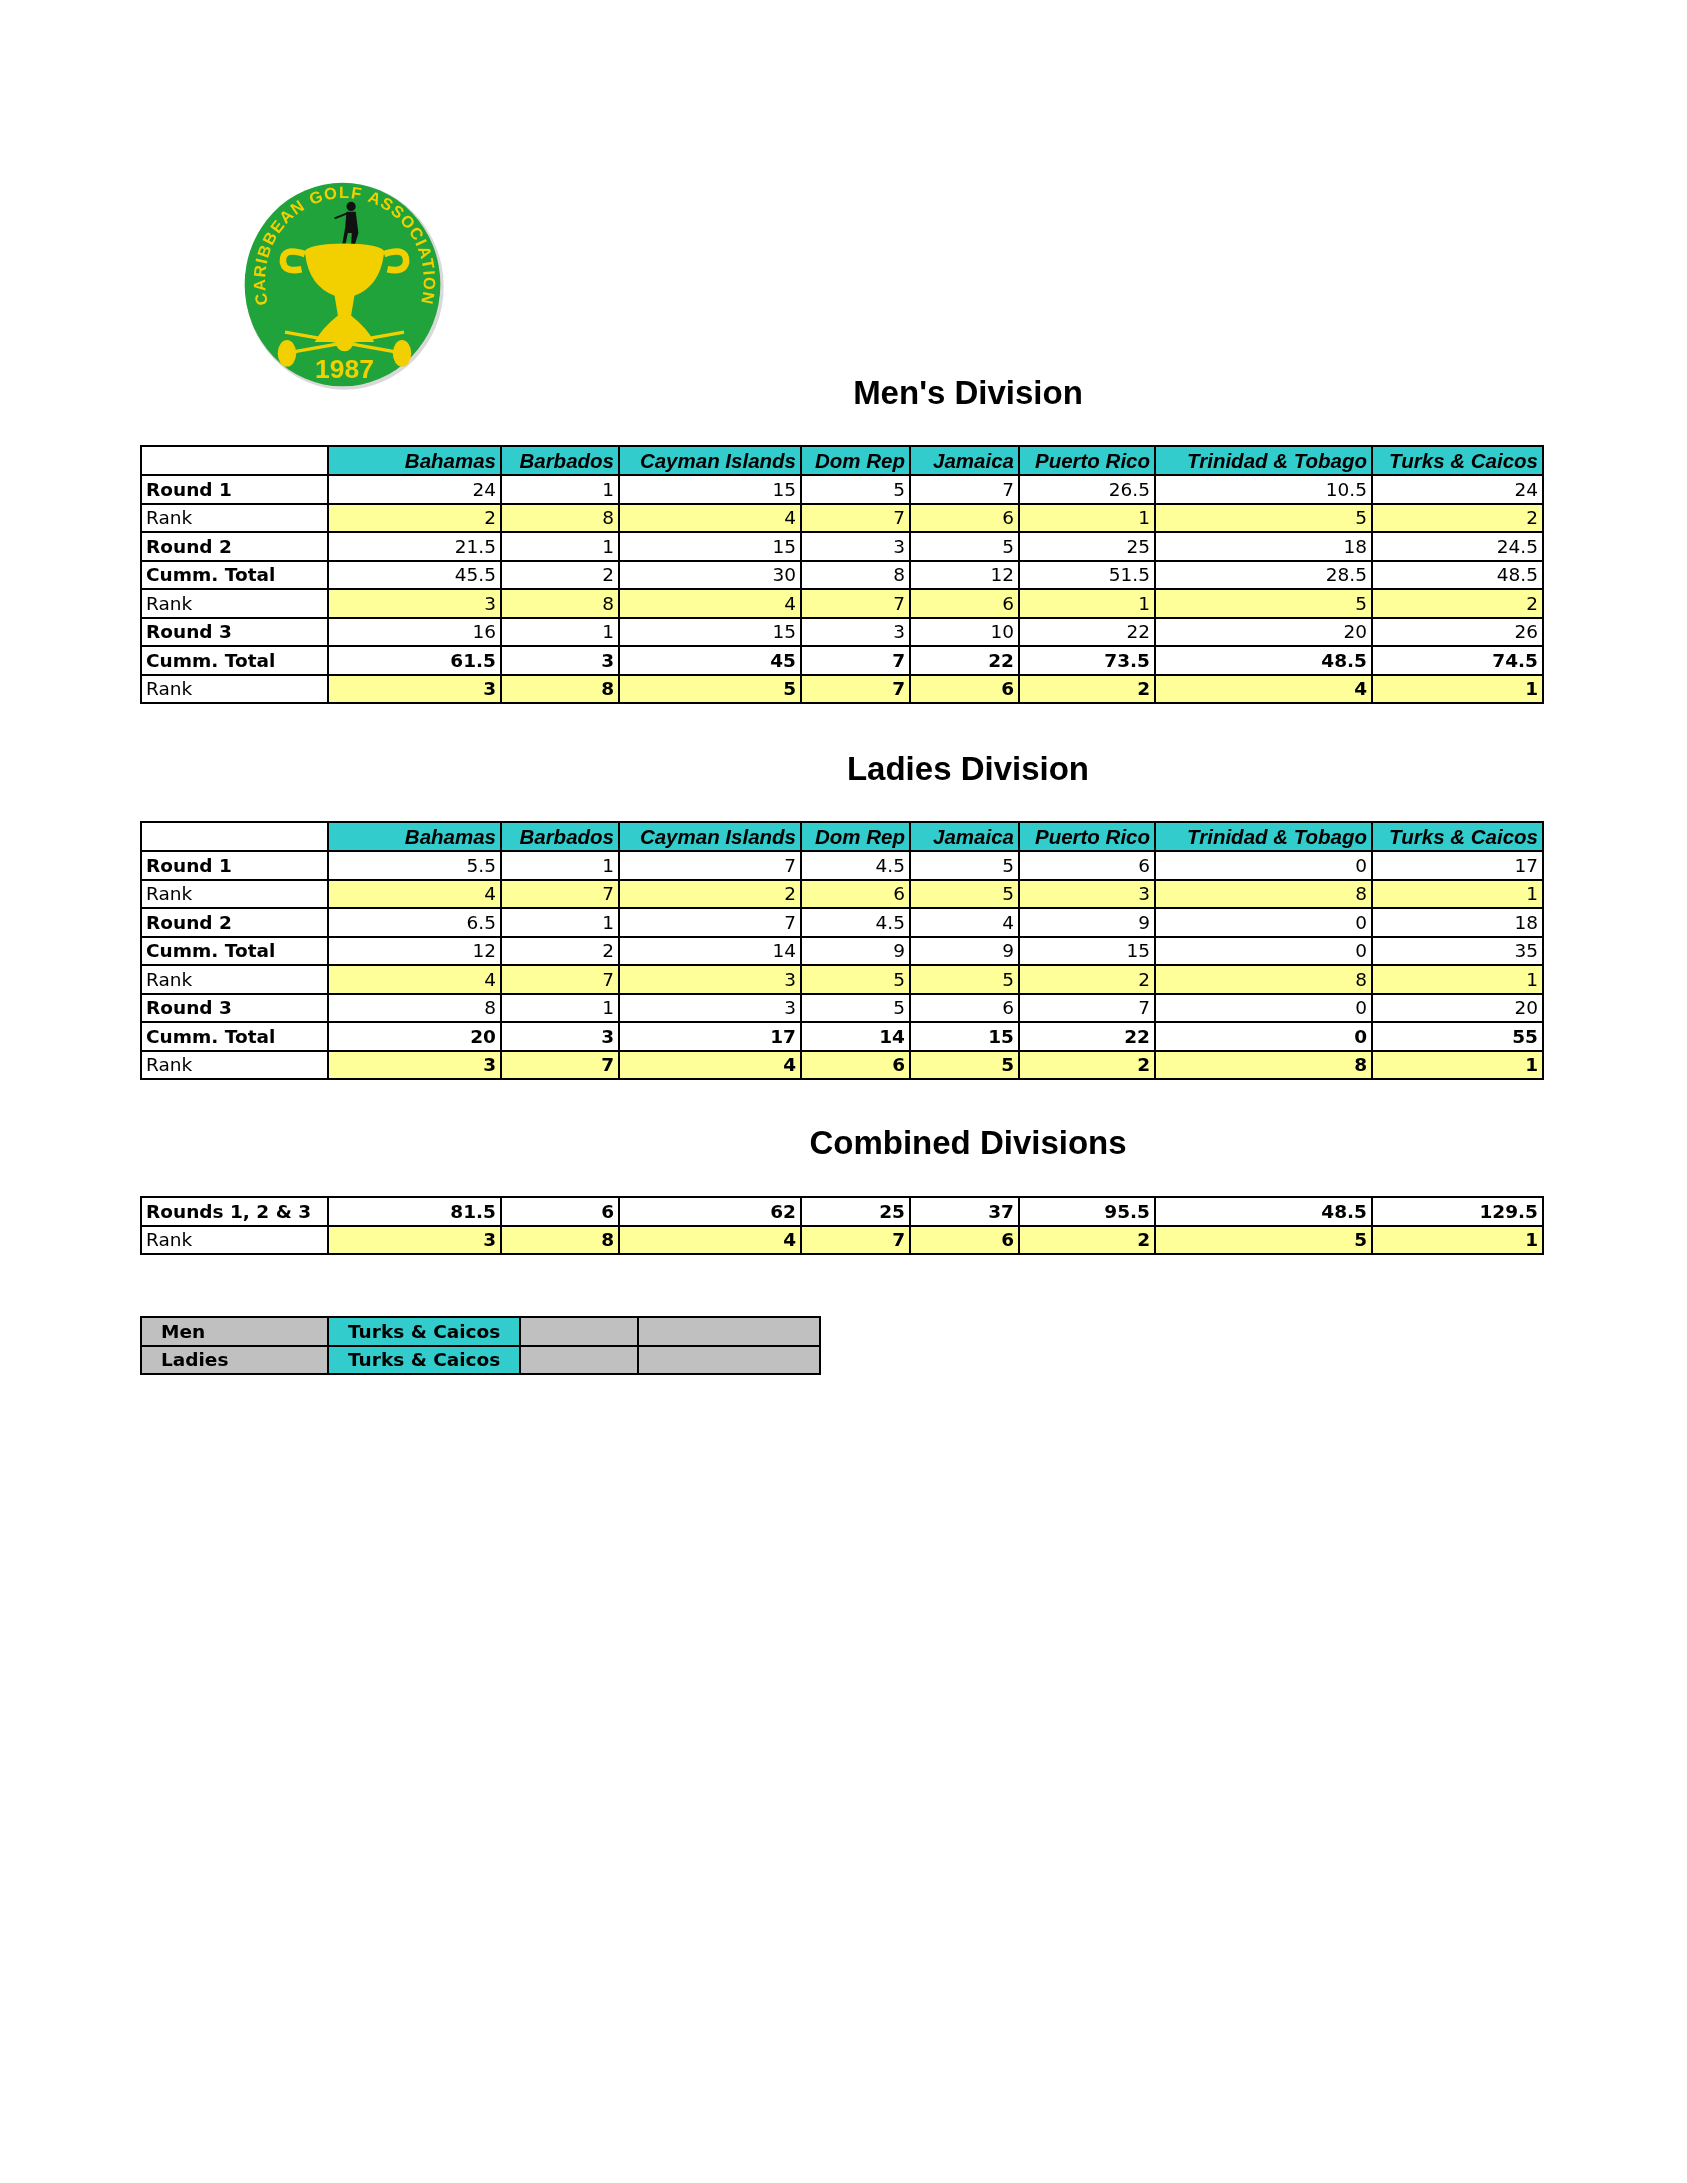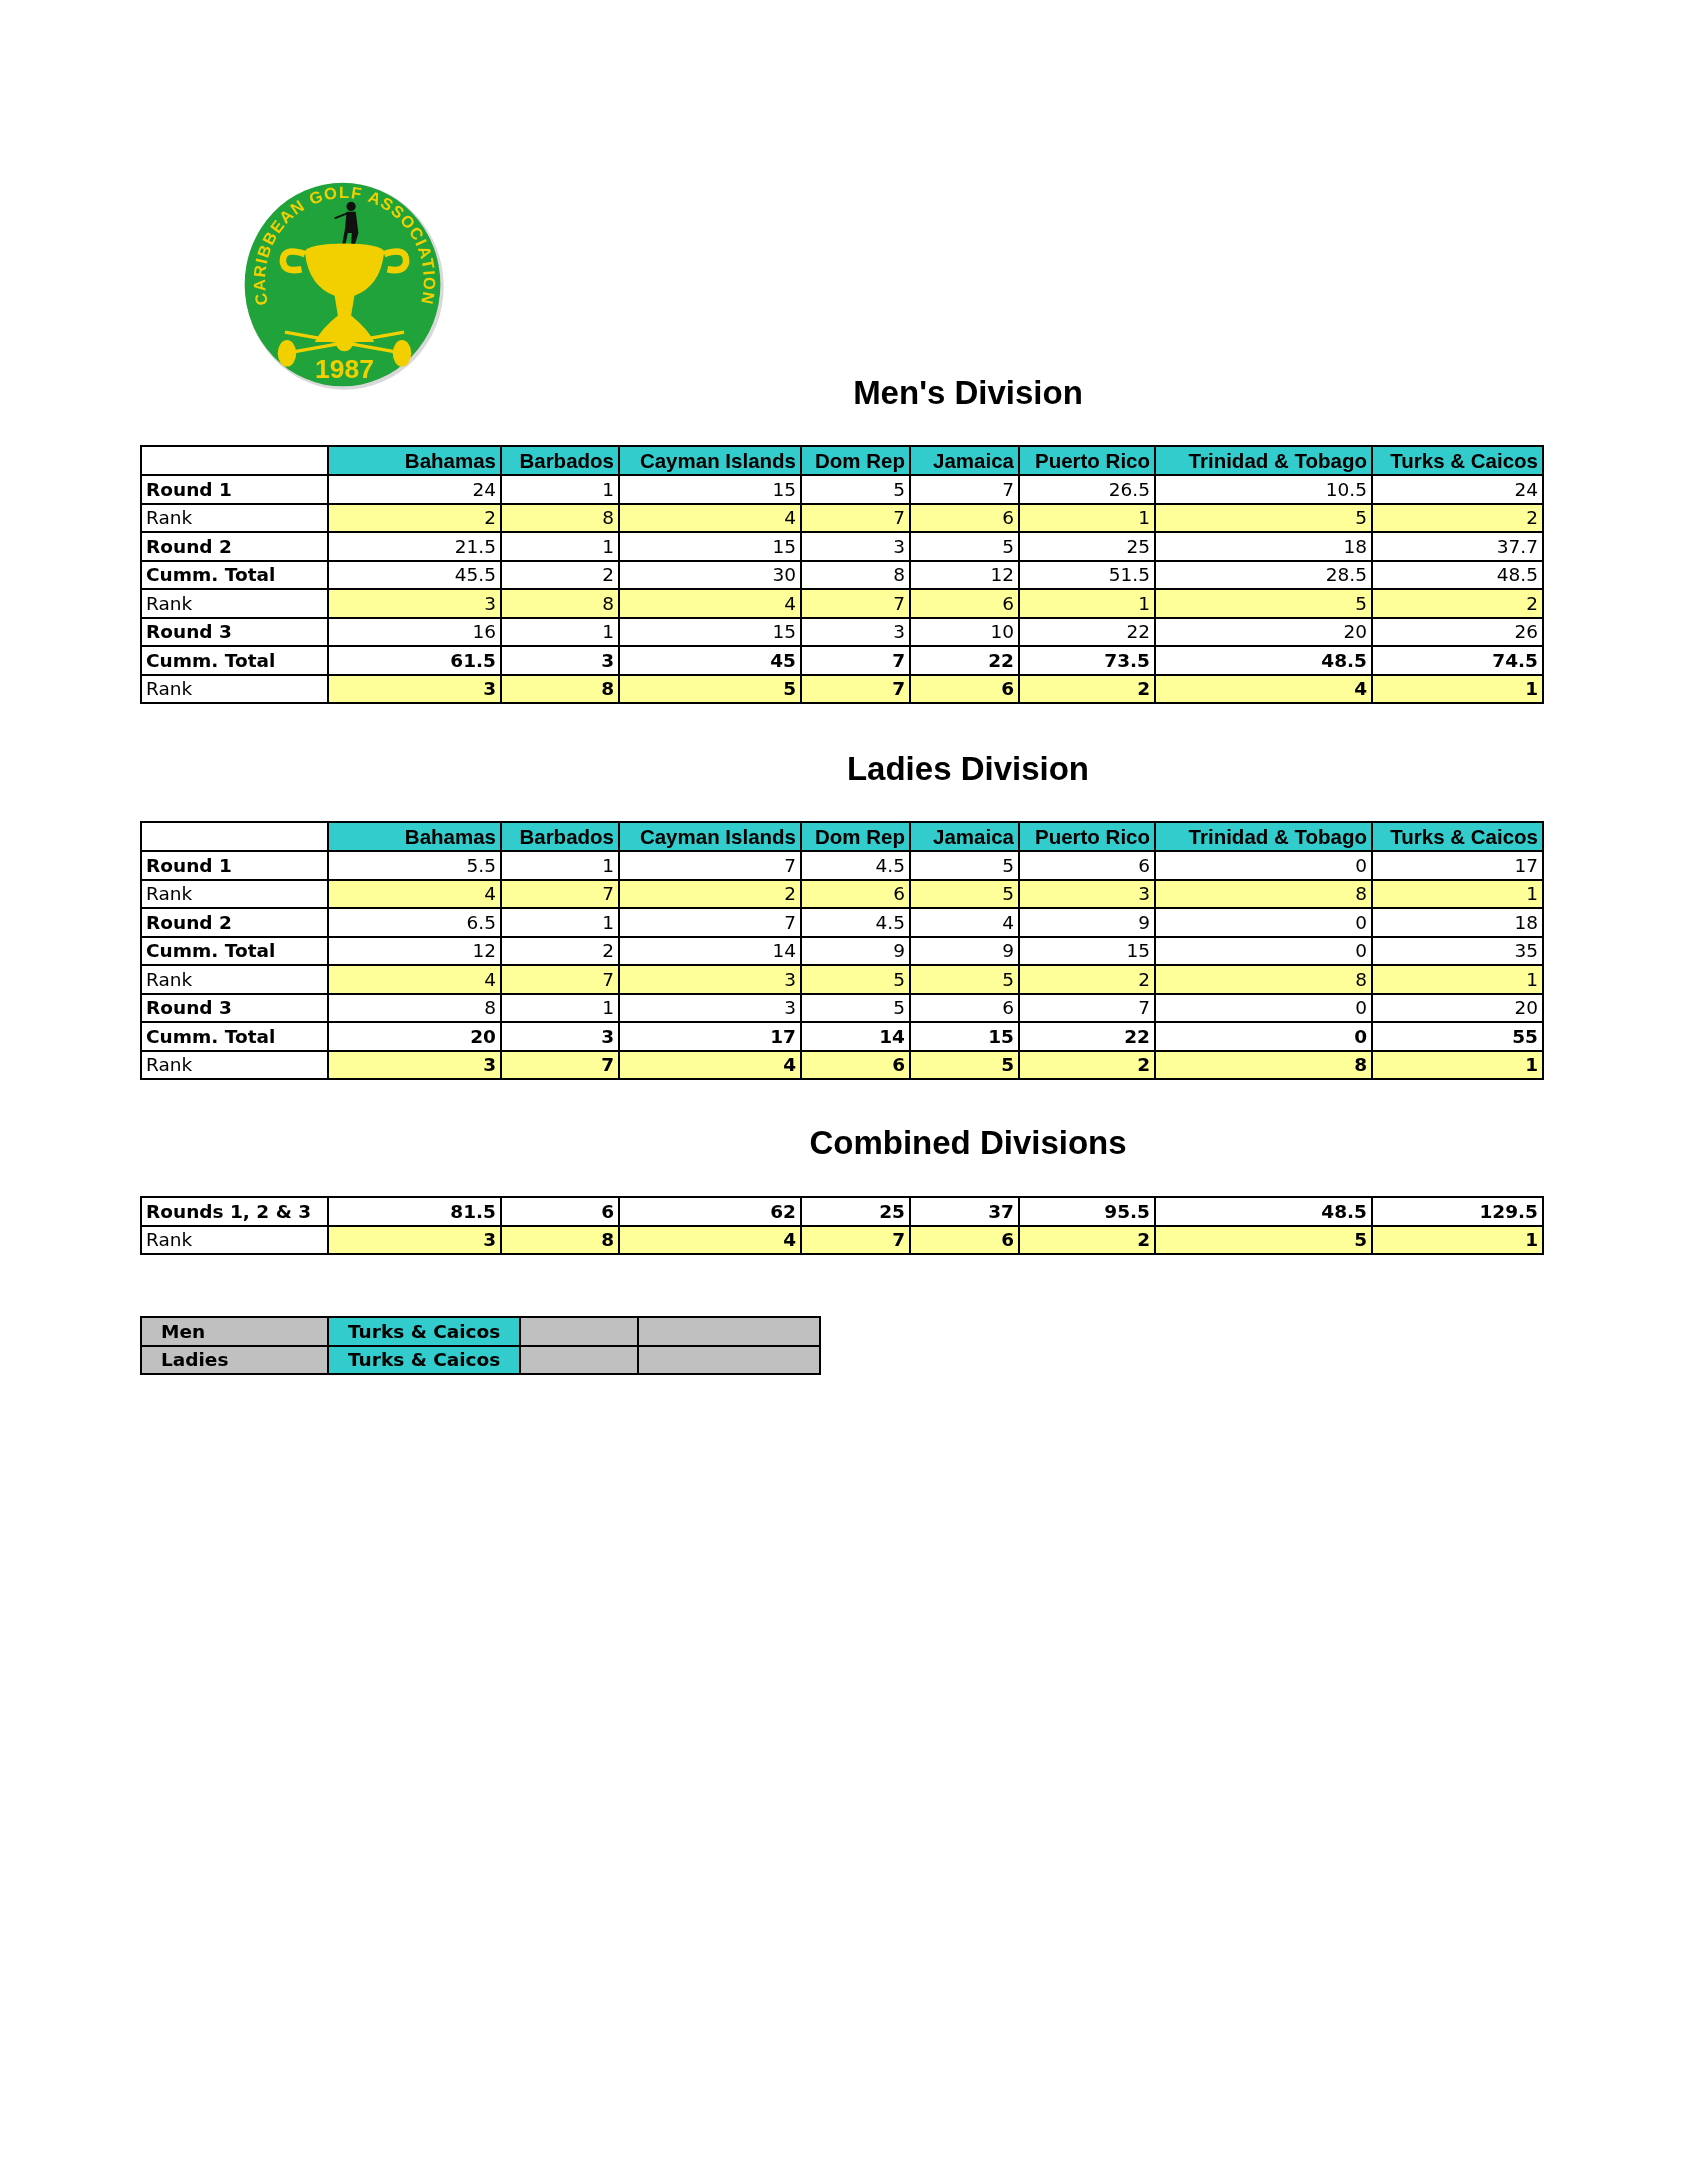--- a/index.html
+++ b/index.html
@@ -10,21 +10,21 @@
 
   .section-title { position: absolute; left: 0; width: 1936px; text-align: center;
                    font-family: "Liberation Sans", sans-serif; font-weight: bold;
                    font-size: 33px; line-height: 40px; margin: 0; }
 
   table.grid { position: absolute; left: 140px; border-collapse: collapse; table-layout: fixed; }
   table.grid td, table.grid th {
     border: 2px solid #000; padding: 0 4px; height: 26.5px;
     font-family: "Liberation Sans", sans-serif; font-size: 20.5px; white-space: nowrap; overflow: hidden;
   }
-  table.grid th { background: #33cccc; font-weight: bold; text-align: right; height: 27px; }
+  table.grid th { background: #33cccc; font-weight: bold; text-align: right; height: 27px; font-style: italic; }
   table.grid th.blank { background: #ffffff; }
   table.grid td.label { text-align: left; font-family: "DejaVu Sans", sans-serif; font-size: 18.5px; }
   table.grid td.num { text-align: right; font-family: "DejaVu Sans", sans-serif; font-size: 18.5px; background: #ffffff; }
   table.grid tr.rank td.num { background: #ffff99; }
   table.grid tr.bold td { font-weight: bold; }
   table.grid tr.boldlabel td.label { font-weight: bold; }
 
   col.c0 { width: 187px; } col.c1 { width: 173px; } col.c2 { width: 118px; }
   col.c3 { width: 182px; } col.c4 { width: 109px; } col.c5 { width: 109px; }
   col.c6 { width: 136px; } col.c7 { width: 217px; } col.c8 { width: 171px; }
@@ -122,21 +122,21 @@
       </tr>
       <tr class="boldlabel">
         <td class="label">Round 2</td>
         <td class="num">21.5</td>
         <td class="num">1</td>
         <td class="num">15</td>
         <td class="num">3</td>
         <td class="num">5</td>
         <td class="num">25</td>
         <td class="num">18</td>
-        <td class="num">37.7</td>
+        <td class="num">24.5</td>
       </tr>
       <tr class="boldlabel">
         <td class="label">Cumm. Total</td>
         <td class="num">45.5</td>
         <td class="num">2</td>
         <td class="num">30</td>
         <td class="num">8</td>
         <td class="num">12</td>
         <td class="num">51.5</td>
         <td class="num">28.5</td>

